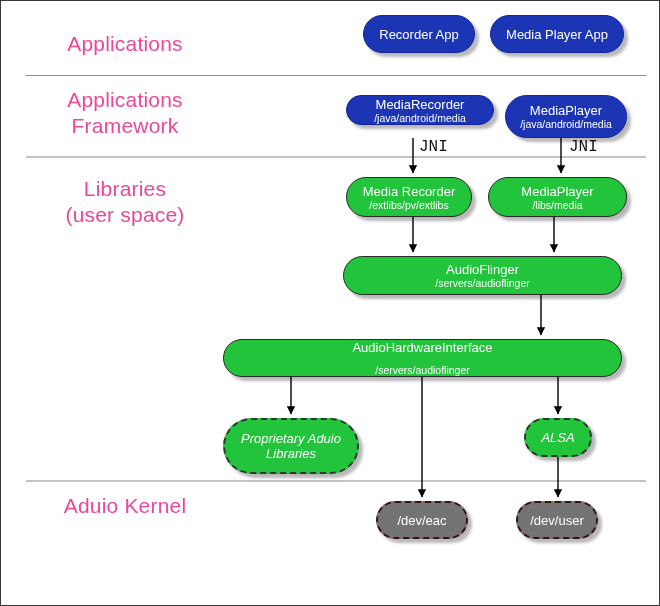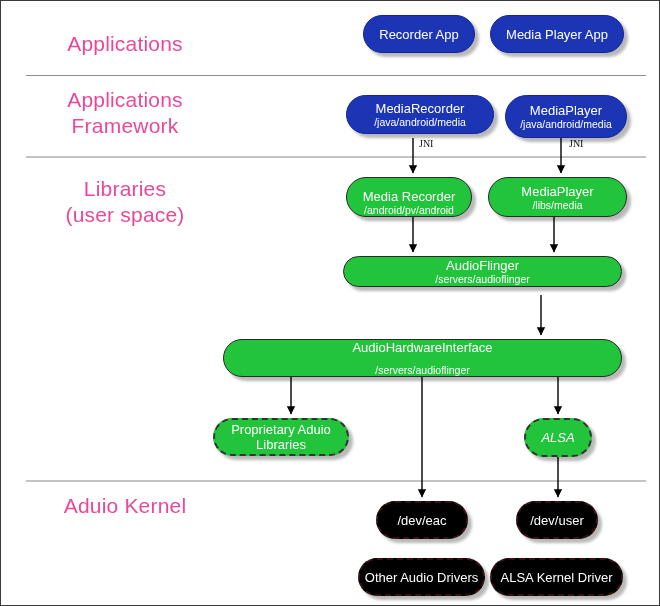--- a/index.html
+++ b/index.html
@@ -75,28 +75,28 @@
   }
   .node.green {
     background: #22c43c;
     border: 1px solid #2a2a2a;
   }
   .node.green-dashed {
     background: #22c43c;
     border: 2px dashed #333333;
   }
   .node.red-dashed {
-    background: #000000;
+    background: #737373;
     border: 2px dashed #3a1111;
   }
   .edge-label {
     position: absolute;
     color: #111111;
-    font-size: 10px;
-    font-family: Liberation Serif, serif;
+    font-size: 16px;
+    font-family: Liberation Mono, monospace;
   }
 </style>
 </head>
 <body>
 
 <div id="stage">
 
   <div class="layer-label" style="left:24px; top:30px; width:200px;">Applications</div>
   <div class="layer-label" style="left:24px; top:86px; width:200px;">Applications
 Framework</div>
@@ -131,68 +131,62 @@
   <div class="edge-label" style="left:568px; top:137px;">JNI</div>
 
   <div class="node blue" style="left:362px; top:14px; width:112px; height:38px;">
     <div class="title">Recorder App</div>
   </div>
 
   <div class="node blue" style="left:489px; top:14px; width:134px; height:38px;">
     <div class="title">Media Player App</div>
   </div>
 
-  <div class="node blue" style="left:345px; top:94px; width:148px; height:39px;">
+  <div class="node blue" style="left:345px; top:94px; width:148px; height:30px;">
     <div class="title">MediaRecorder</div>
     <div class="sub">/java/android/media</div>
   </div>
 
   <div class="node blue" style="left:504px; top:94px; width:122px; height:43px;">
     <div class="title">MediaPlayer</div>
     <div class="sub">/java/android/media</div>
   </div>
 
-  <div class="node green" style="left:345px; top:176px; width:126px; height:40px;justify-content:flex-end;">
+  <div class="node green" style="left:345px; top:176px; width:126px; height:40px;">
     <div class="title">Media Recorder</div>
-    <div class="sub">/android/pv/android</div>
+    <div class="sub">/extlibs/pv/extlibs</div>
   </div>
 
   <div class="node green" style="left:487px; top:176px; width:139px; height:40px;">
     <div class="title">MediaPlayer</div>
     <div class="sub">/libs/media</div>
   </div>
 
-  <div class="node green" style="left:342px; top:255px; width:279px; height:31px;">
+  <div class="node green" style="left:342px; top:255px; width:279px; height:39px;">
     <div class="title">AudioFlinger</div>
     <div class="sub">/servers/audioflinger</div>
   </div>
 
   <div class="node green" style="left:222px; top:338px; width:399px; height:38px;justify-content:space-between;">
     <div class="title">AudioHardwareInterface</div>
     <div class="sub">/servers/audioflinger</div>
   </div>
 
-  <div class="node green-dashed" style="left:212px; top:417px; width:136px; height:38px;">
+  <div class="node green-dashed" style="left:222px; top:417px; width:136px; height:56px;font-style:italic;">
     <div class="title">Proprietary Aduio
 Libraries</div>
   </div>
 
   <div class="node green-dashed" style="left:523px; top:417px; width:68px; height:39px;font-style:italic;">
     <div class="title">ALSA</div>
   </div>
 
   <div class="node red-dashed" style="left:375px; top:500px; width:92px; height:38px;">
     <div class="title">/dev/eac</div>
   </div>
 
   <div class="node red-dashed" style="left:515px; top:500px; width:82px; height:38px;">
     <div class="title">/dev/user</div>
   </div>
 
-  <div class="node red-dashed" style="left:357px; top:557px; width:127px; height:38px;">
-    <div class="title">Other Audio Drivers</div>
-  </div>
 
-  <div class="node red-dashed" style="left:489px; top:557px; width:133px; height:38px;">
-    <div class="title">ALSA Kernel Driver</div>
-  </div>
 
 </div>
 
 </body></html>

